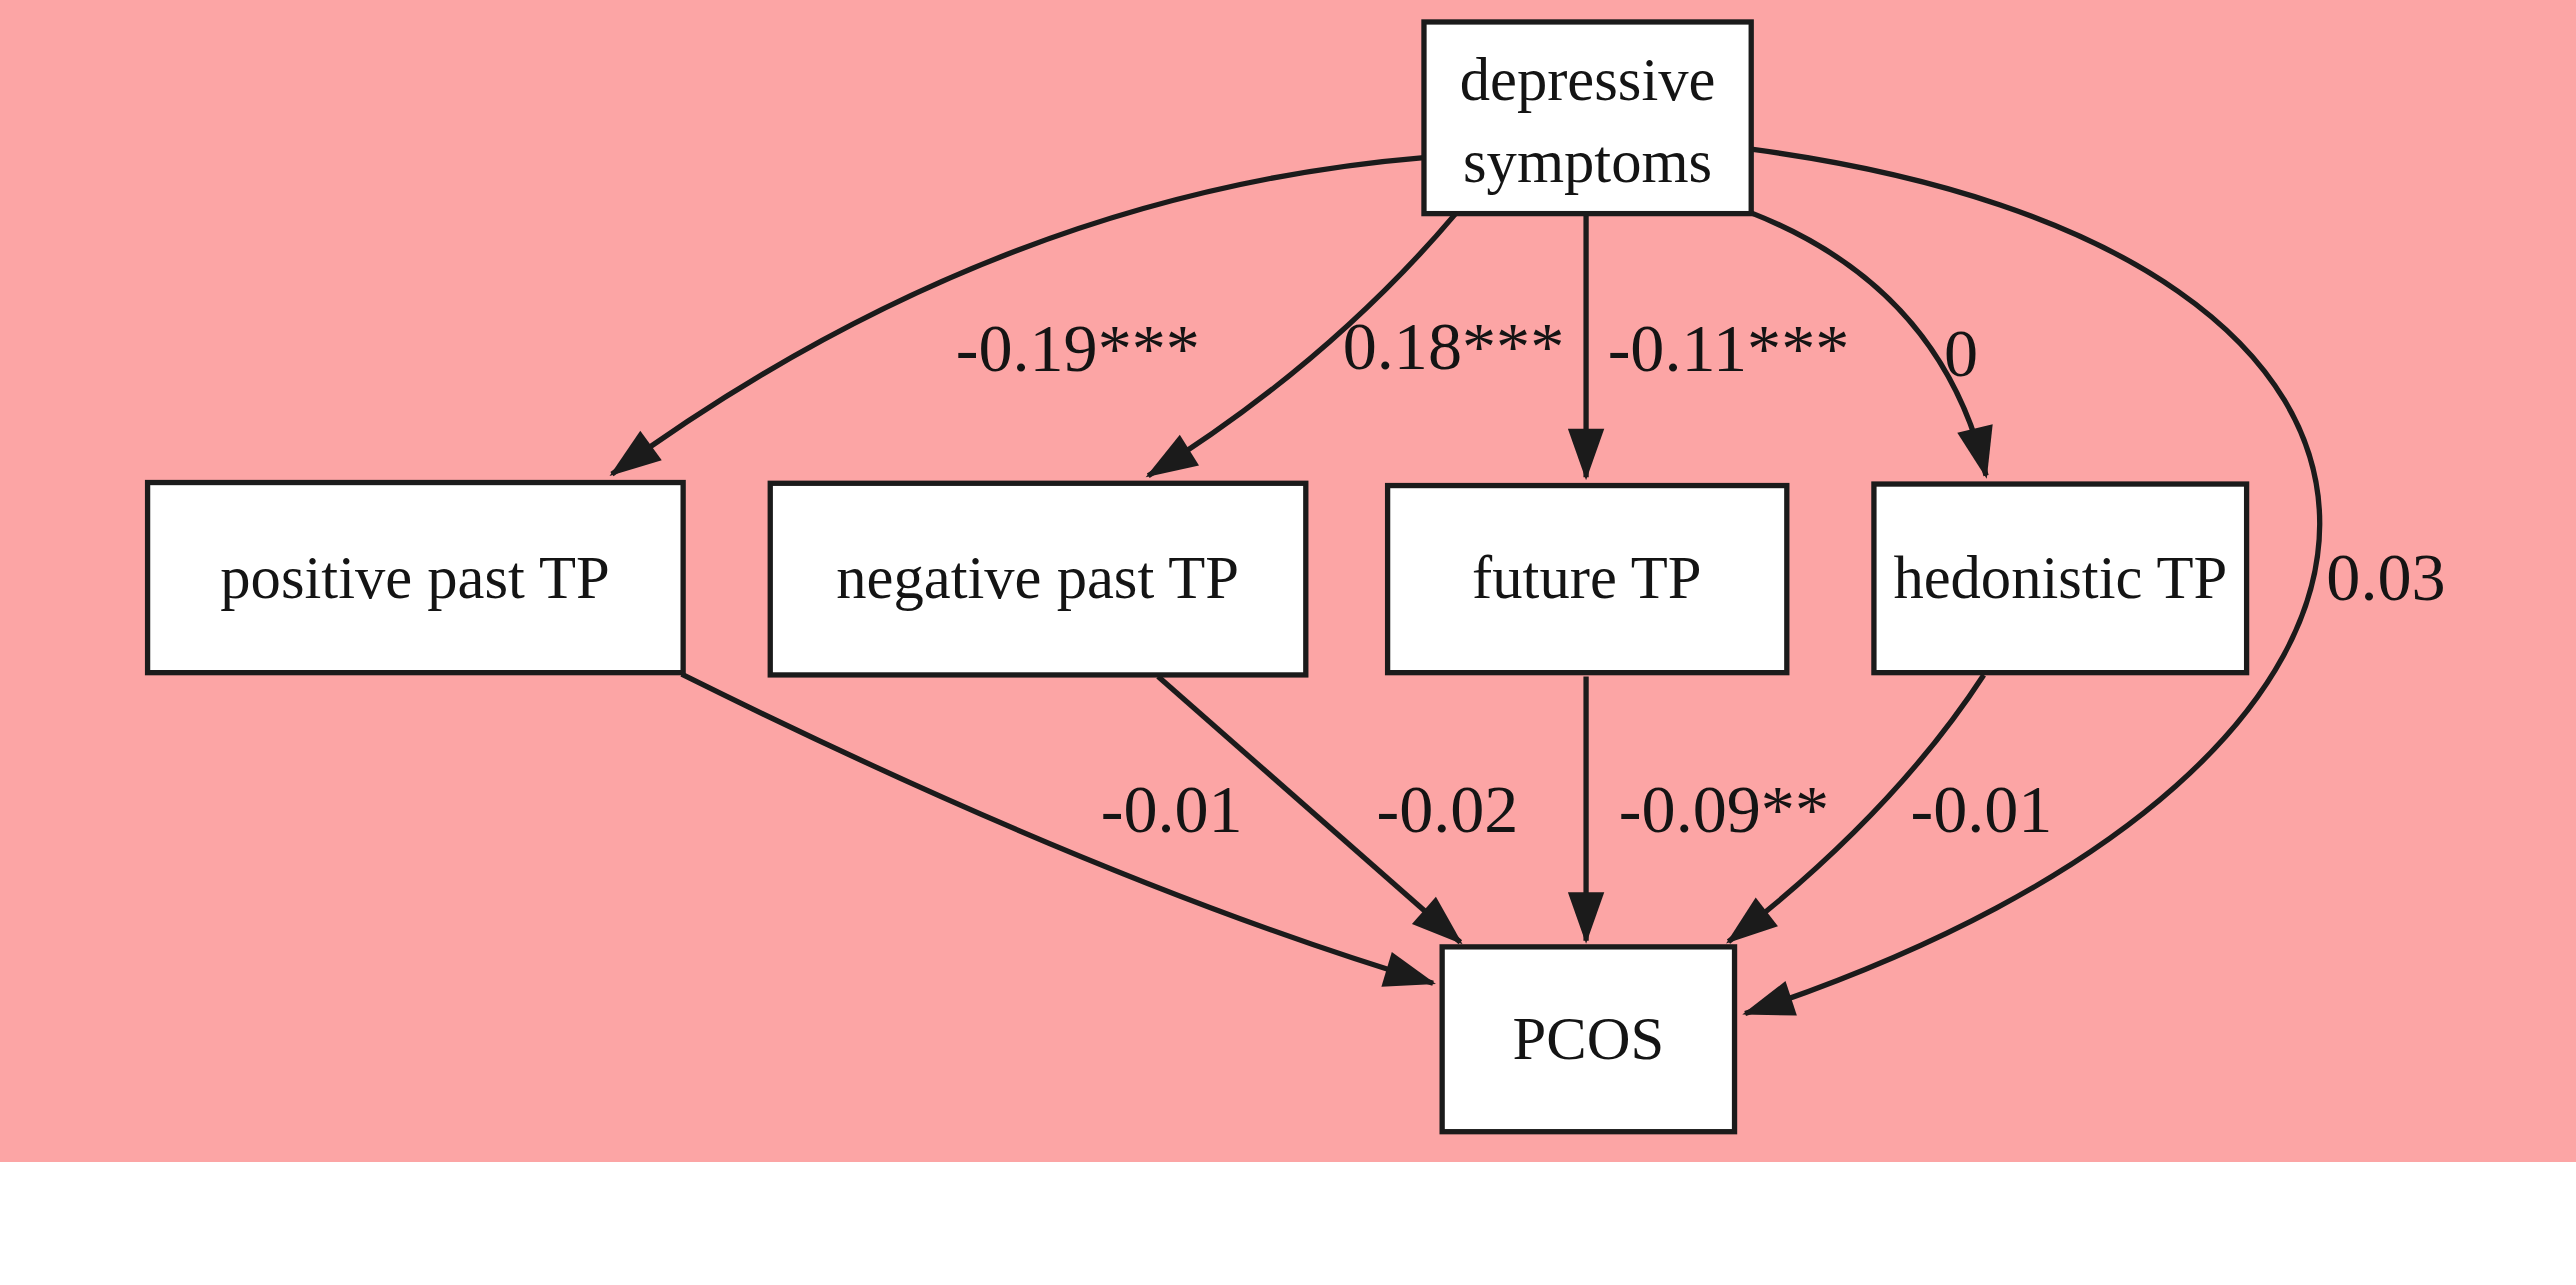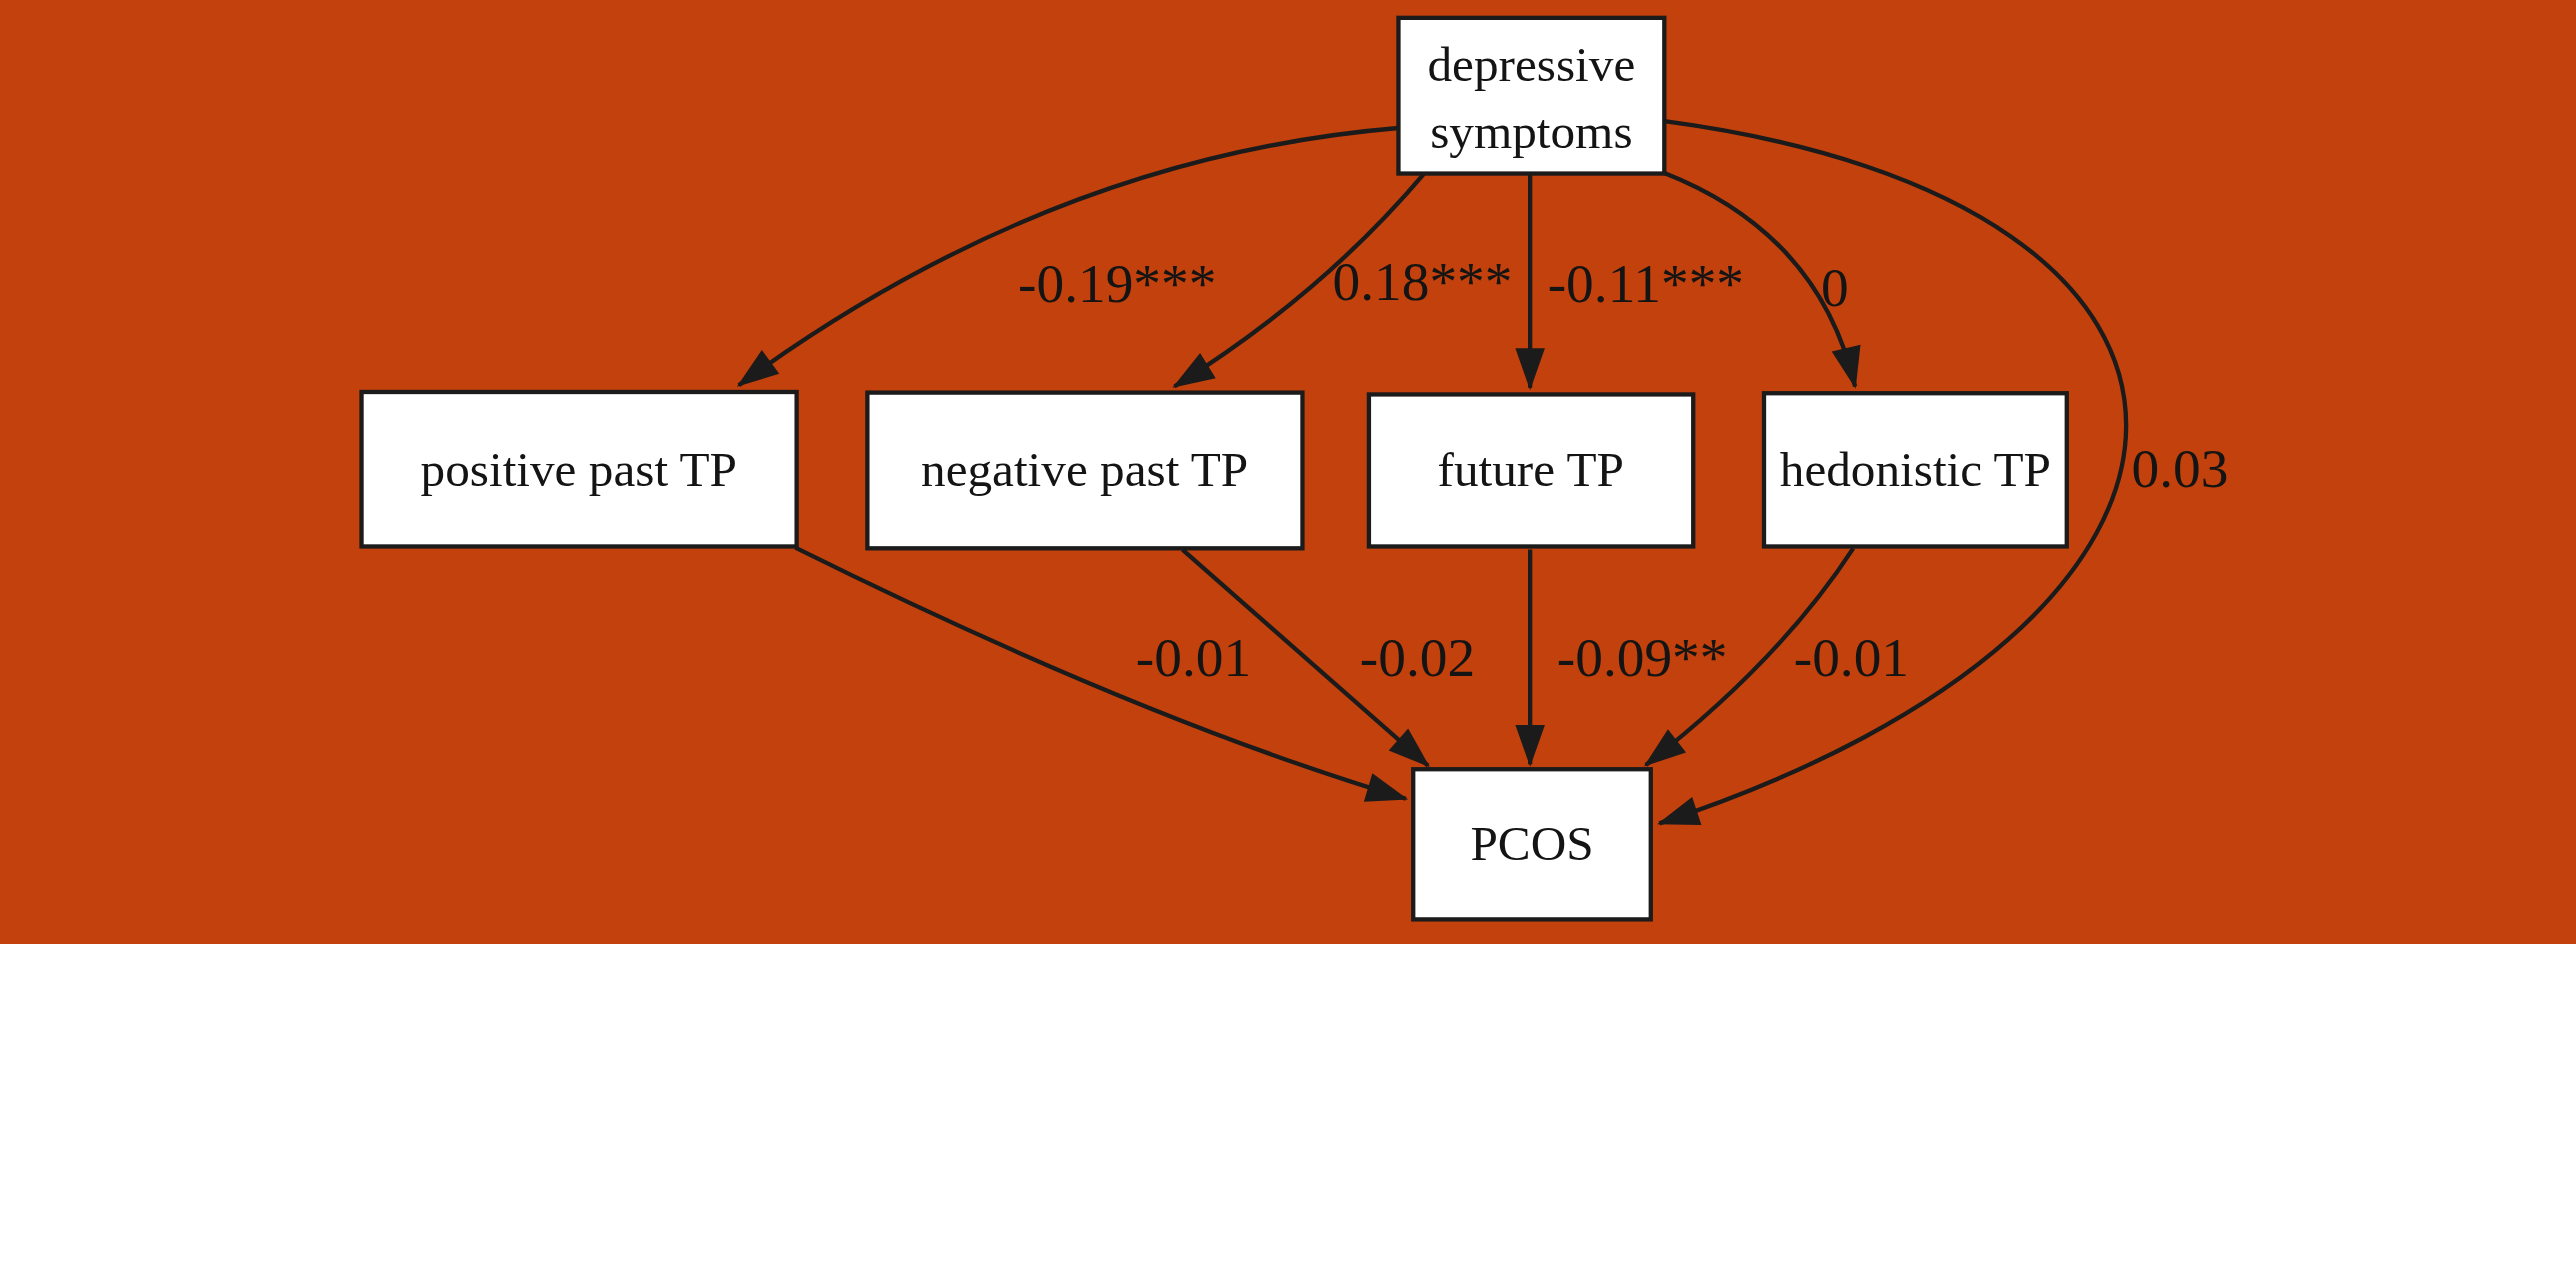--- a/index.html
+++ b/index.html
@@ -2,22 +2,22 @@
 <html style="font-size:13.4px"><head>
 <meta charset="utf-8">
 <style>
   html, body {
     margin: 0;
     padding: 0;
     background: #ffffff;
   }
   .figure-wrap {
     width: 2576px;
-    height: 944px;
-    background: #c2410c;
+    height: 1162px;
+    background: #fca5a5;
     overflow: hidden;
   }
   svg {
     display: block;
     width: 100%;
     height: 100%;
   }
   .node-box {
     fill: #ffffff;
     stroke: #1b1b1b;

